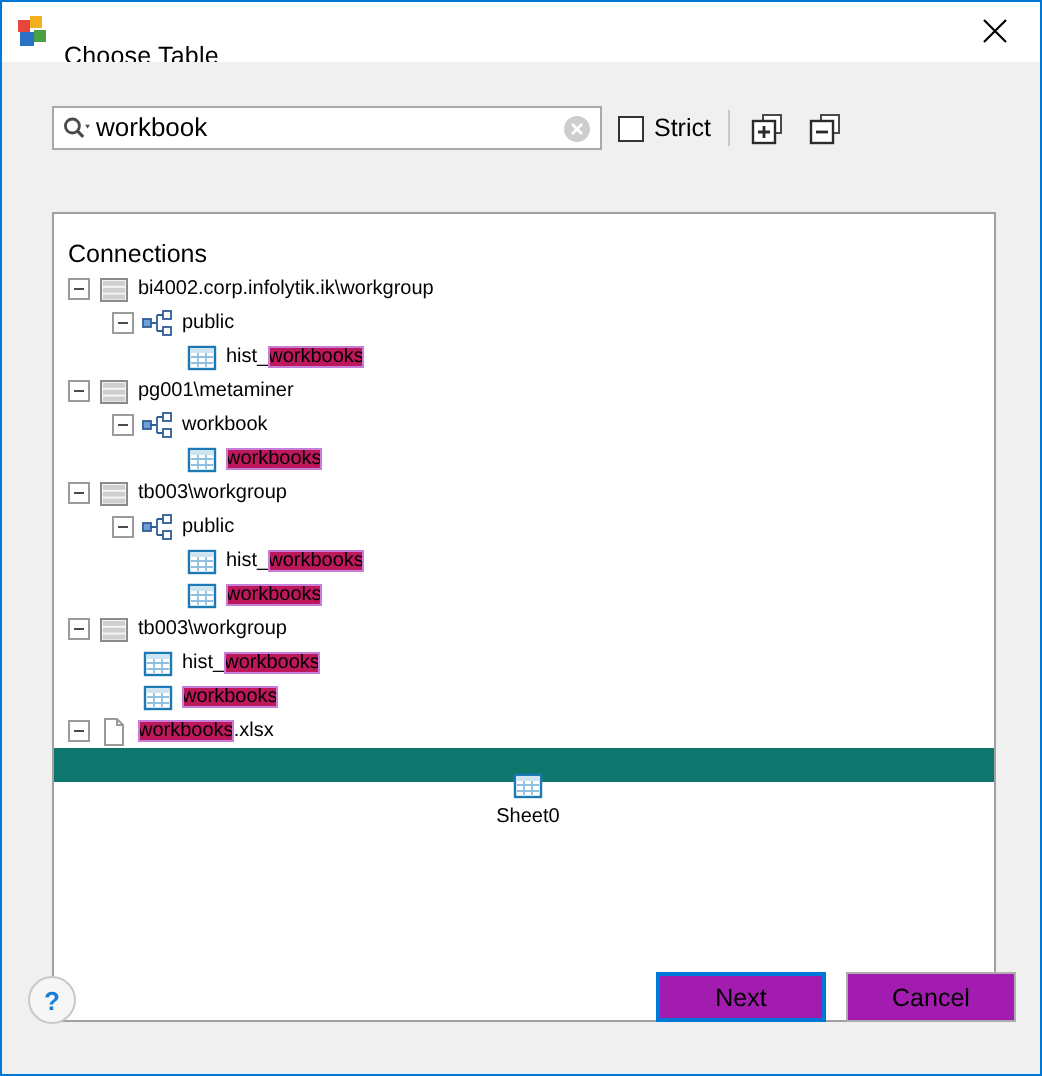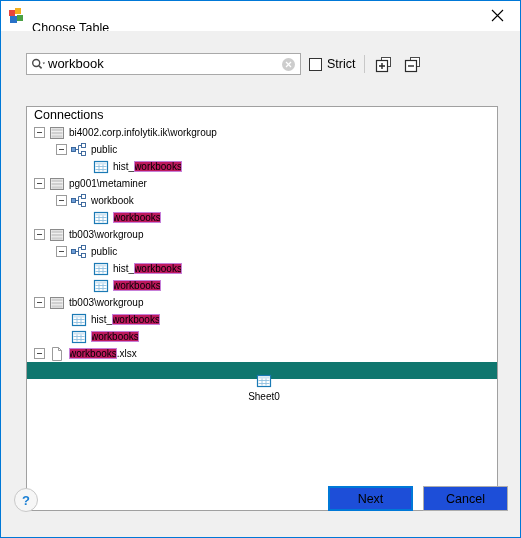--- a/index.html
+++ b/index.html
@@ -111,20 +111,21 @@
     width: 472px; height: 405px;
     background: #ffffff;
     border: 1px solid #a0a0a0;
     overflow: hidden;
   }
   .tree-header {
     height: 17px; line-height: 17px;
     font-size: 12.5px; color: #000;
     padding-left: 7px;
     background: #ffffff;
+    margin-top: 12px;
   }
   .row {
     height: 17px;
     display: flex; align-items: center;
     white-space: nowrap;
     cursor: default;
   }
   .row.sel { background: #0f766e; flex-direction: column; }
   .twisty {
     width: 11px; height: 11px; flex: 0 0 auto;
@@ -159,21 +160,21 @@
     position: absolute; left: 13px; top: 6px;
     width: 24px; height: 24px; border-radius: 50%;
     border: 1px solid #c8c8c8; background: #f6f6f6;
     display: flex; align-items: center; justify-content: center;
     font-size: 13px; color: #1a7fd4; font-weight: bold;
     cursor: default;
   }
   .btn {
     position: absolute; top: 4px;
     height: 25px; width: 85px;
-    background: #1d4ed8;
+    background: #a21caf;
     border: 1px solid #adadad;
     font-size: 12.5px; color: #000;
     display: flex; align-items: center; justify-content: center;
     cursor: default;
     font-family: "Liberation Sans", sans-serif;
   }
   .btn.default {
     border: 2px solid #0078d7;
   }
   #next-button { right: 107px; }

